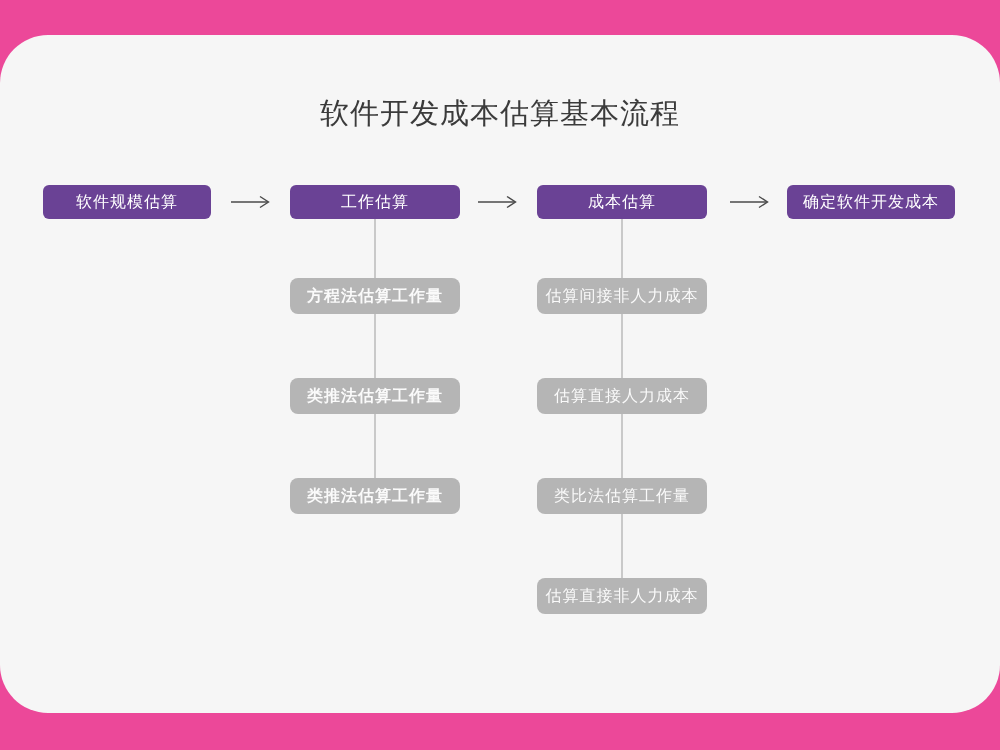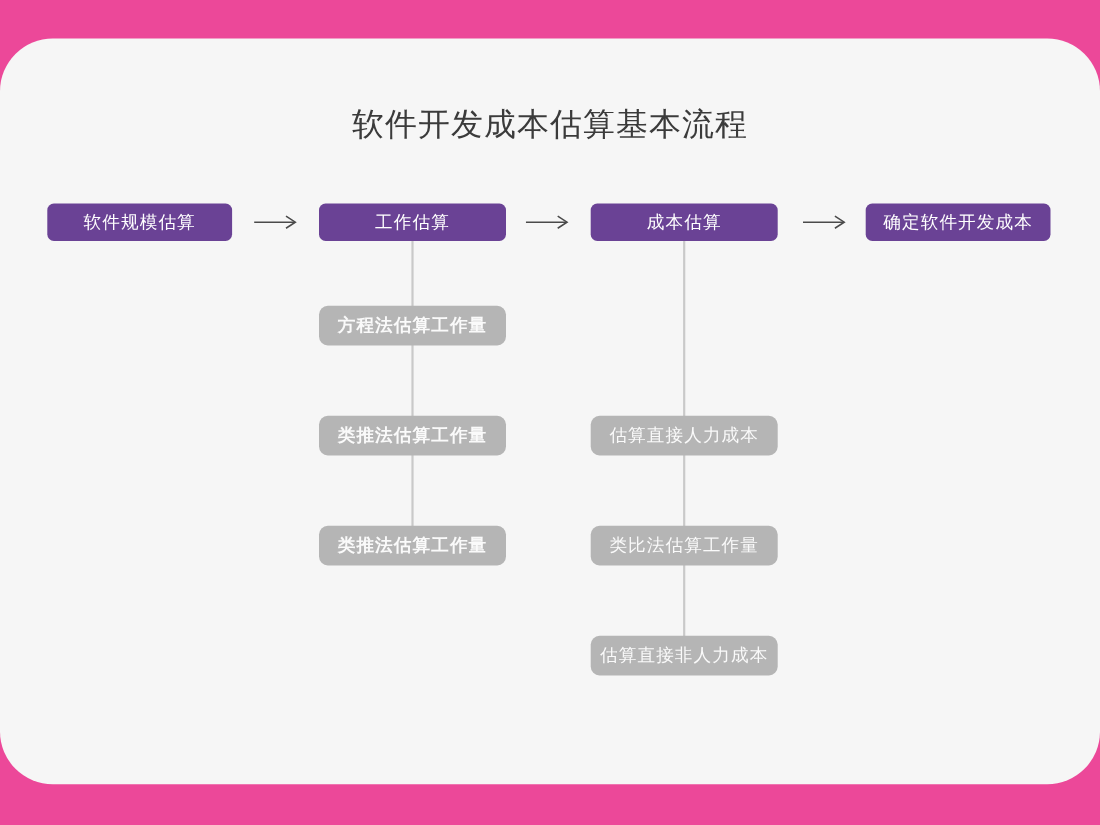--- a/index.html
+++ b/index.html
@@ -114,16 +114,17 @@
   </svg>
   <svg class="flow-arrow arrow-3" viewBox="0 0 40 14">
     <line x1="0" y1="7" x2="37" y2="7" stroke="#4A4A4A" stroke-width="1.4"></line>
     <polyline points="29,1.5 37.5,7 29,12.5" fill="none" stroke="#4A4A4A" stroke-width="1.4"></polyline>
   </svg>
 
   <div class="sub-box col-work row-1">方程法估算工作量</div>
   <div class="sub-box col-work row-2">类推法估算工作量</div>
   <div class="sub-box col-work row-3">类推法估算工作量</div>
 
+  <div class="sub-box col-cost row-1">估算间接非人力成本</div>
   <div class="sub-box col-cost row-2">估算直接人力成本</div>
   <div class="sub-box col-cost row-3">类比法估算工作量</div>
   <div class="sub-box col-cost row-4">估算直接非人力成本</div>
 </div>
 
 </body></html>

